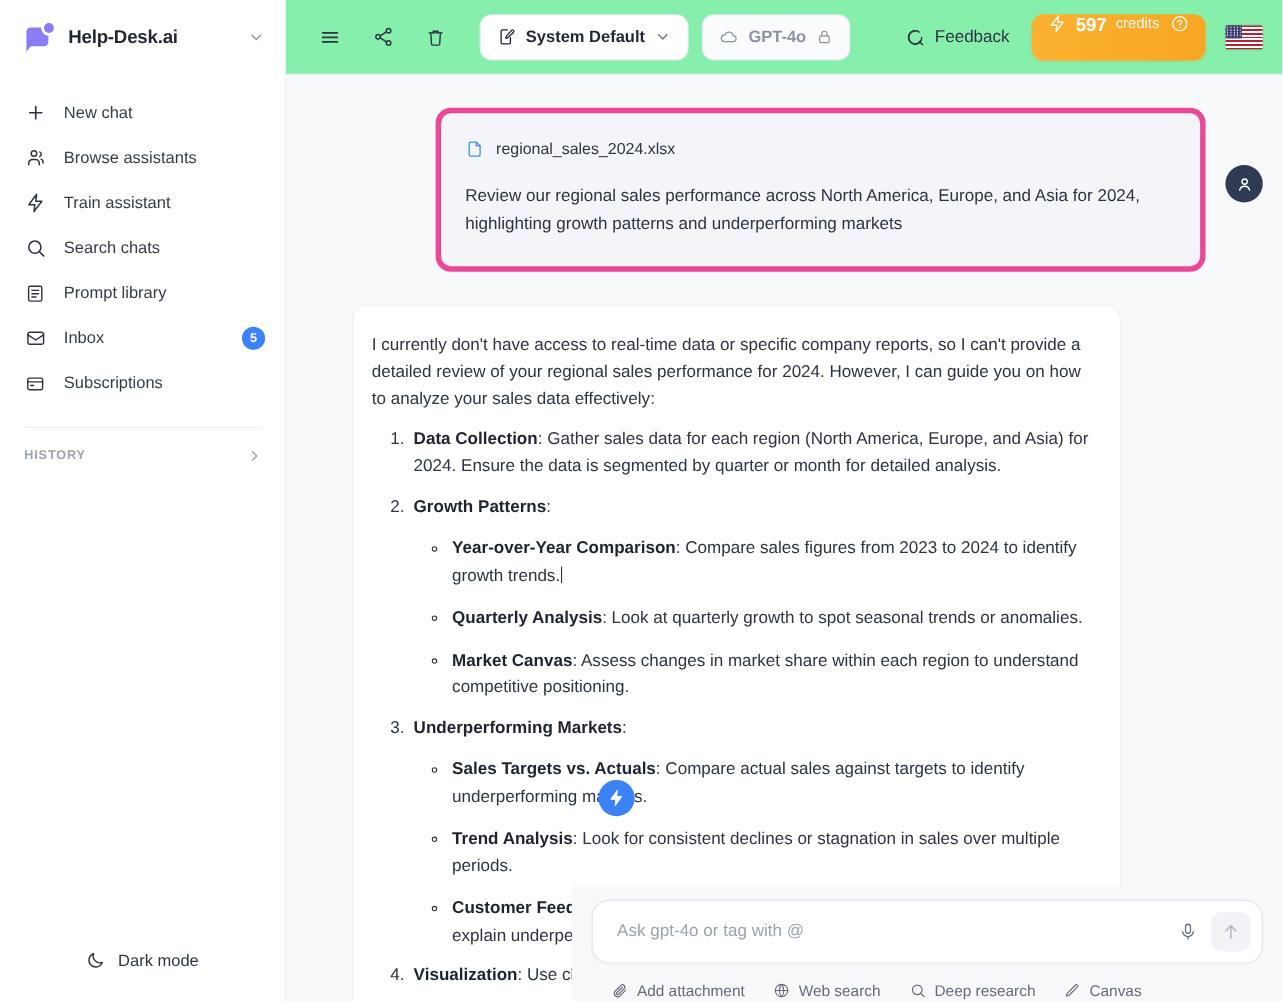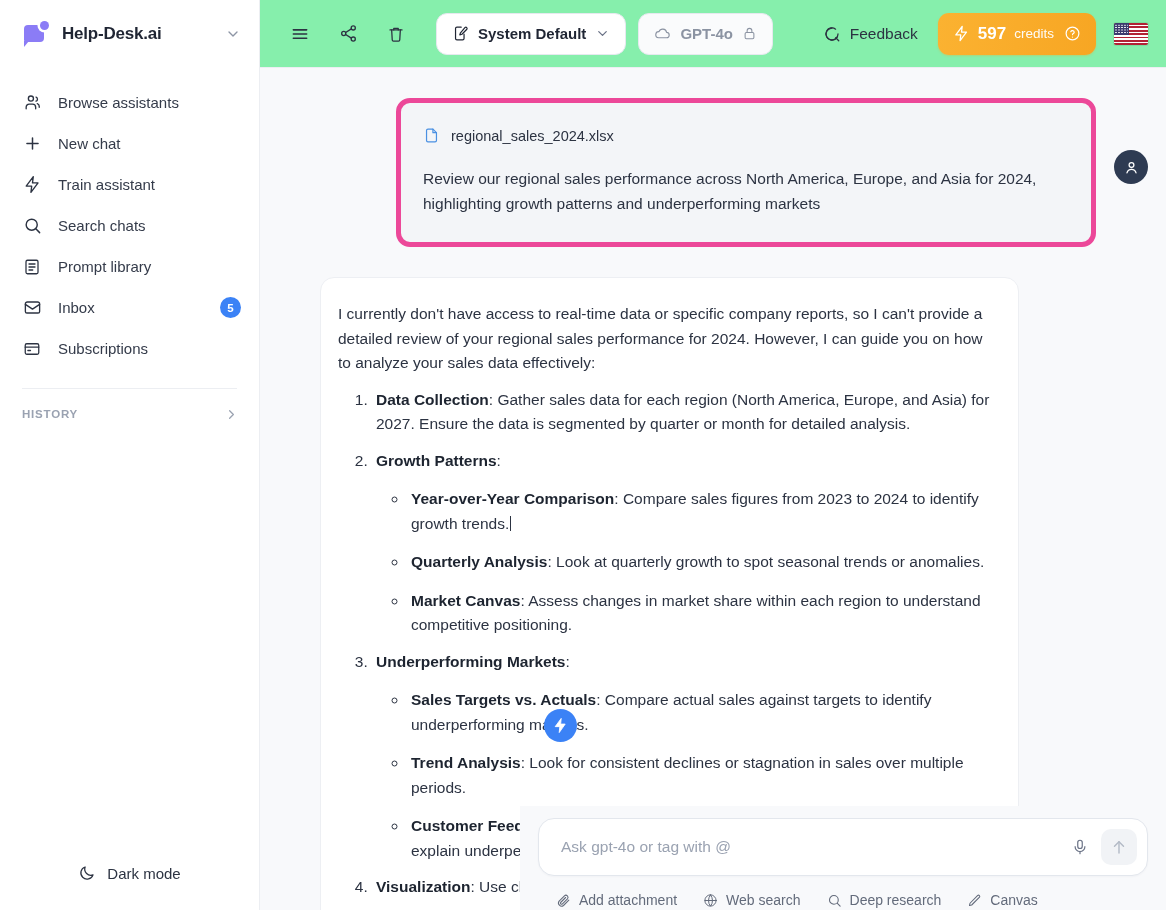--- a/index.html
+++ b/index.html
@@ -103,21 +103,21 @@
     background: #fafbfc; color: #8b93a2; font-size: 15px; font-weight: 600;
     cursor: default;
   }
   .spacer { flex: 1; }
   .feedback {
     display: flex; align-items: center; gap: 9px; padding: 0 12px;
     height: 40px; color: #2c3342; font-size: 15.5px; cursor: pointer;
     border-radius: 9px;
   }
   .credits {
-    height: 42px; display: flex; align-items: center; gap: 8px;
+    height: 42px; display: flex; align-items: flex-start; gap: 8px;
     padding: 0 15px; border-radius: 11px;
     background: linear-gradient(95deg, #fbb231 0%, #f7a623 100%);
     color: #ffffff; cursor: pointer; margin-left: 8px;
     box-shadow: 0 1px 2px rgba(247,166,35,.35);
   }
   .credits-num { font-size: 17px; font-weight: 700; }
   .credits-lbl { font-size: 13.5px; font-weight: 400; opacity: .96; }
 
   .flag {
     width: 34px; height: 22px; margin-left: 18px; border-radius: 2px;
@@ -224,38 +224,38 @@
         <svg width="16" height="16" viewBox="0 0 24 24" fill="none" stroke="currentColor" stroke-width="2" stroke-linecap="round" stroke-linejoin="round">
             <polyline points="6 9 12 15 18 9"></polyline>
           </svg>
       </div>
     </div>
 
     <nav class="nav">
 
       <div class="nav-item">
         <span class="nav-ico">
+          <svg width="19" height="19" viewBox="0 0 24 24" fill="none" stroke="currentColor" stroke-width="1.9" stroke-linecap="round">
+              <line x1="12" y1="5" x2="12" y2="19"></line>
+              <line x1="5" y1="12" x2="19" y2="12"></line>
+            </svg>
+        </span>
+        <span class="nav-label">New chat</span>
+      </div>
+
+      <div class="nav-item">
+        <span class="nav-ico">
           <svg width="19" height="19" viewBox="0 0 24 24" fill="none" stroke="currentColor" stroke-width="1.7" stroke-linecap="round" stroke-linejoin="round">
               <path d="M16 20v-2a4 4 0 0 0-4-4H8a4 4 0 0 0-4 4v2"></path>
               <circle cx="10" cy="7" r="3.2"></circle>
               <path d="M18 13.5a3.5 3.5 0 0 1 2.5 3.3V18"></path>
               <path d="M16.5 5.2a2.8 2.8 0 0 1 0 5.2"></path>
             </svg>
         </span>
         <span class="nav-label">Browse assistants</span>
-      </div>
-
-      <div class="nav-item">
-        <span class="nav-ico">
-          <svg width="19" height="19" viewBox="0 0 24 24" fill="none" stroke="currentColor" stroke-width="1.9" stroke-linecap="round">
-              <line x1="12" y1="5" x2="12" y2="19"></line>
-              <line x1="5" y1="12" x2="19" y2="12"></line>
-            </svg>
-        </span>
-        <span class="nav-label">New chat</span>
       </div>
 
       <div class="nav-item">
         <span class="nav-ico">
           <svg width="19" height="19" viewBox="0 0 24 24" fill="none" stroke="currentColor" stroke-width="1.7" stroke-linecap="round" stroke-linejoin="round">
               <polygon points="13 2 4 14 11 14 10 22 19 10 12 10 13 2"></polygon>
             </svg>
         </span>
         <span class="nav-label">Train assistant</span>
       </div>
@@ -449,21 +449,21 @@
               </svg>
           </div>
         </div>
 
         <div class="msg-assist-row">
           <div class="assist-card">
             <p>I currently don't have access to real-time data or specific company reports, so I can't provide a detailed review of your regional sales performance for 2024. However, I can guide you on how to analyze your sales data effectively:</p>
             <ol class="steps">
 
               <li>
-                <b>Data Collection</b><span>: Gather sales data for each region (North America, Europe, and Asia) for 2027. Ensure the data is segmented by quarter or month for detailed analysis.</span>
+                <b>Data Collection</b><span>: Gather sales data for each region (North America, Europe, and Asia) for 2024. Ensure the data is segmented by quarter or month for detailed analysis.</span>
               </li>
 
               <li>
                 <b>Growth Patterns</b><span>:</span>
                 <ul class="sub">
                   <li>
                     <b>Year-over-Year Comparison</b><span>: Compare sales figures from 2023 to 2024 to identify growth trends.</span><span class="caret-tick"></span>
                   </li>
                   <li>
                     <b>Quarterly Analysis</b><span>: Look at quarterly growth to spot seasonal trends or anomalies.</span>

